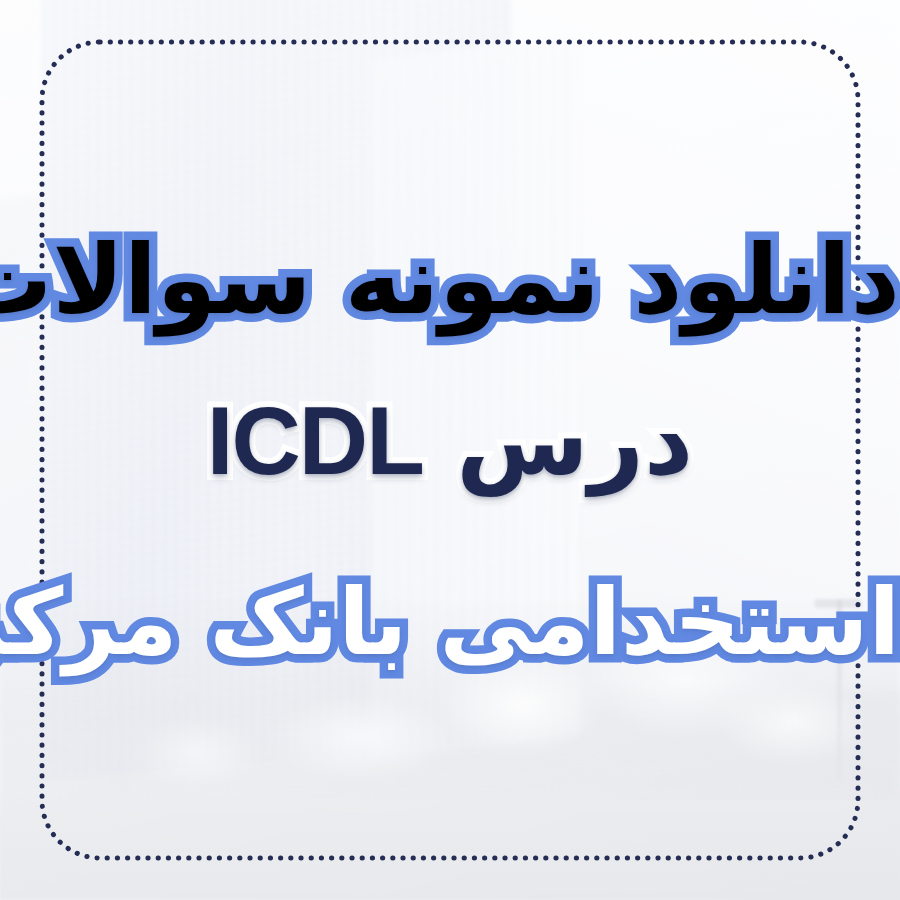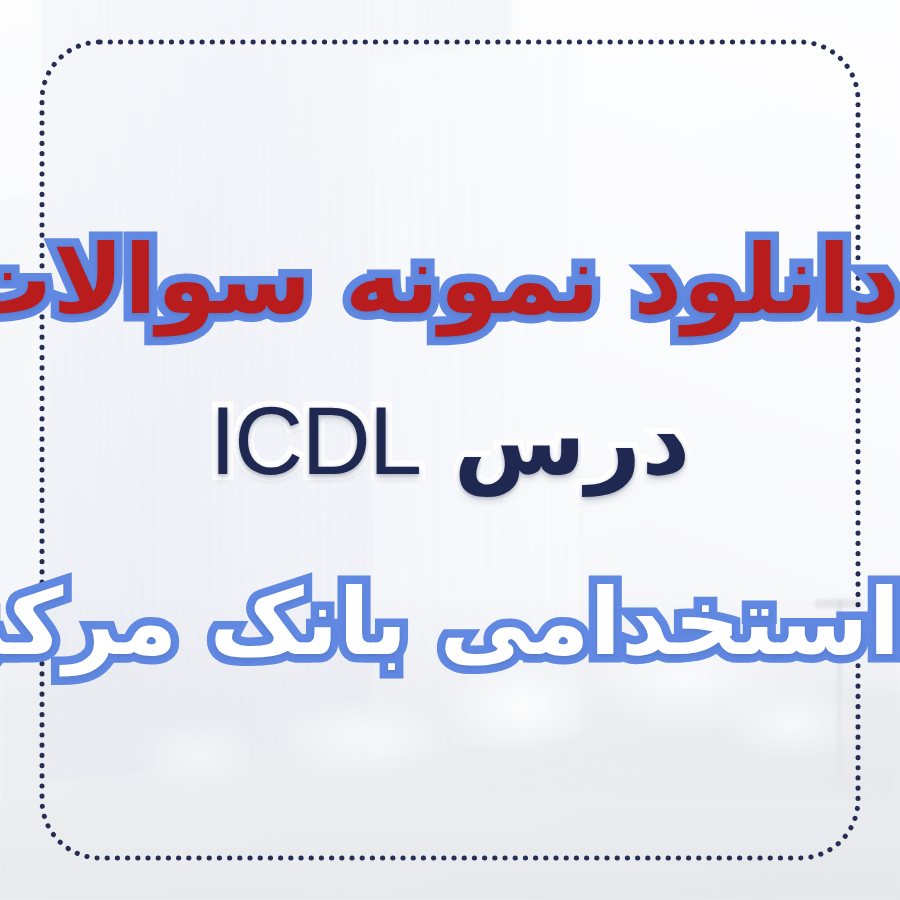--- a/index.html
+++ b/index.html
@@ -191,42 +191,42 @@
     text-align: center;
     white-space: nowrap;
     font-weight: 700;
     line-height: 1;
     letter-spacing: -0.5px;
   }
 
   .line-1 {
     font-size: 96px;
     margin-bottom: 65px;
-    color: #b91c1c;
+    color: #000000;
     -webkit-text-stroke: 17px #6189e2;
     paint-order: stroke fill;
     text-shadow:
       0 3px 5px rgba(80,110,180,.30),
       0 1px 2px rgba(80,110,180,.25);
   }
 
   .line-2 {
     font-size: 96px;
     margin-bottom: 88px;
     color: #1f2850;
     -webkit-text-stroke: 12px #ffffff;
     paint-order: stroke fill;
     text-shadow:
       0 4px 6px rgba(90,100,130,.35),
       0 1px 3px rgba(90,100,130,.25);
     direction: rtl;
   }
   .line-2 .latin {
     font-family: "Liberation Sans", "DejaVu Sans", sans-serif;
-    font-weight: 400;
+    font-weight: 700;
     letter-spacing: -2px;
   }
 
   .line-3 {
     font-size: 92px;
     color: #ffffff;
     -webkit-text-stroke: 17px #6189e2;
     paint-order: stroke fill;
     text-shadow:
       0 3px 5px rgba(80,110,180,.30),

